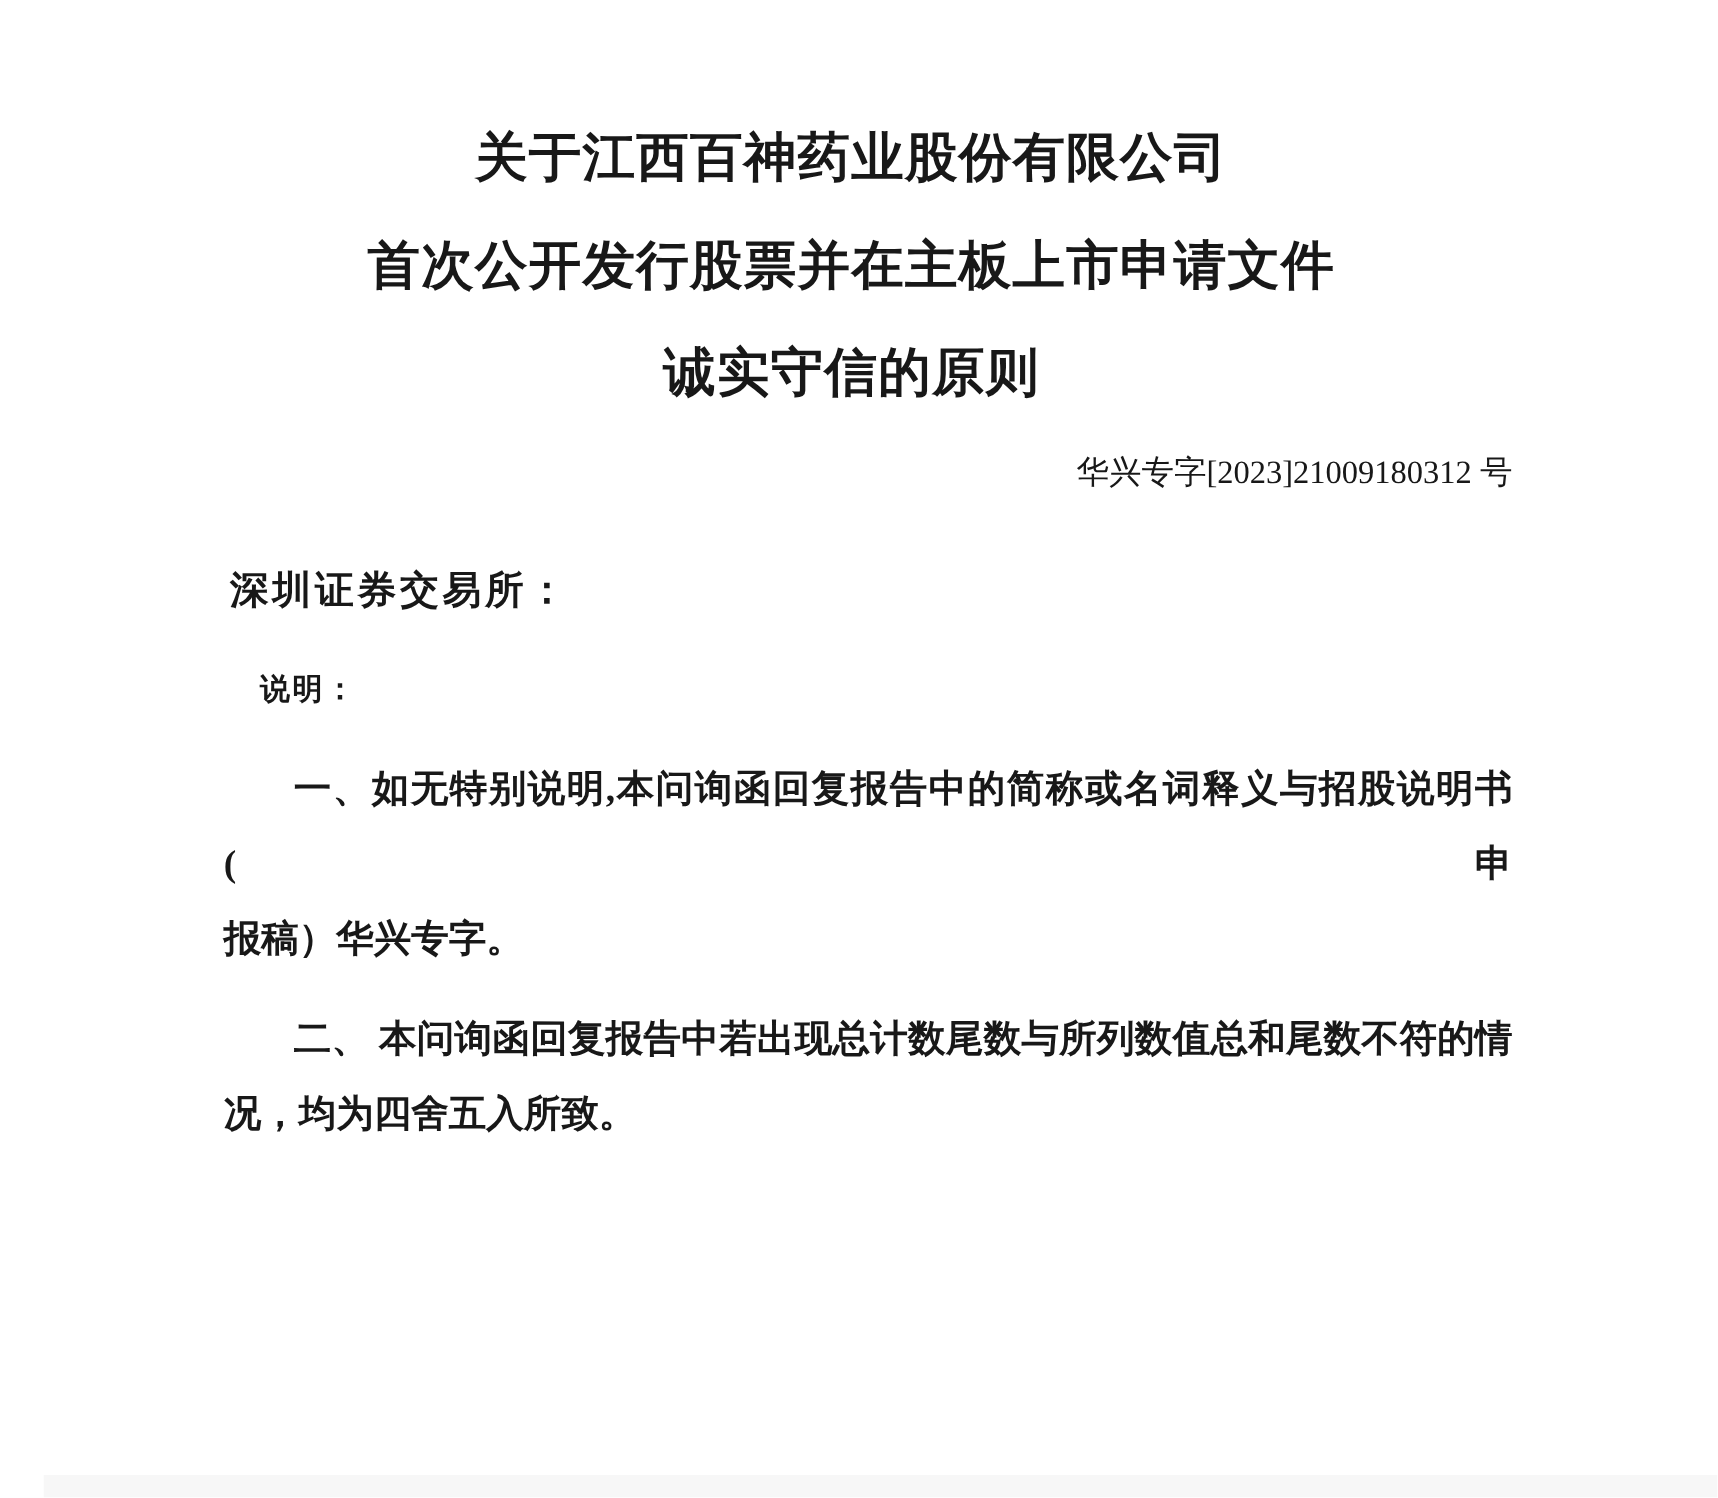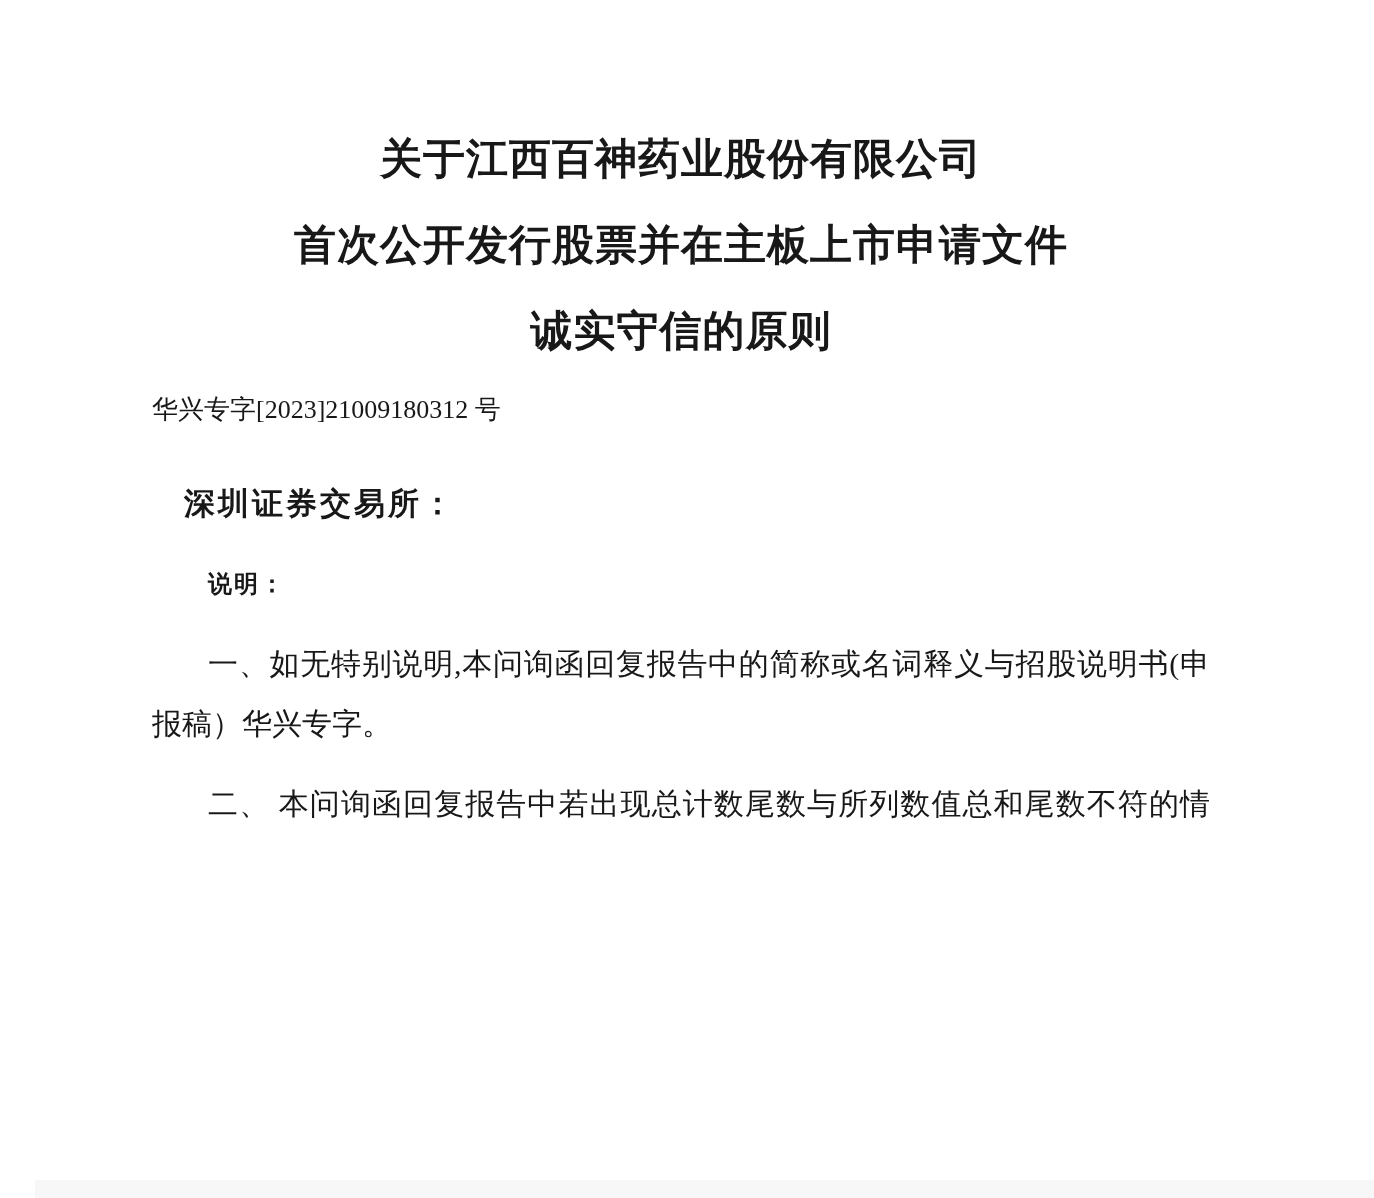--- a/index.html
+++ b/index.html
@@ -13,36 +13,36 @@
     position: relative;
     font-family: "Liberation Serif", "DejaVu Serif", serif;
     color: #181818;
   }
   .page-content {
     padding-left: 152px;
     padding-right: 164px;
   }
   
   .title-block {
-    padding-top: 116px;
+    padding-top: 84px;
   }
   .title-line {
     font-size: 42px;
     font-weight: 700;
     line-height: 86px;
     text-align: center;
     letter-spacing: 1px;
     white-space: nowrap;
   }
   
   .ref-number {
     margin-top: 16px;
     font-size: 26px;
     line-height: 40px;
-    text-align: left;
+    text-align: right;
     white-space: nowrap;
   }
   
   .salutation {
     margin-top: 44px;
     font-size: 31px;
     font-weight: 700;
     line-height: 60px;
     letter-spacing: 3px;
     white-space: nowrap;
@@ -64,21 +64,22 @@
   .notes-heading {
     margin-top: 20px;
     font-size: 24px;
     font-weight: 700;
     line-height: 60px;
     text-indent: 56px;
     letter-spacing: 2px;
   }
   .note {
     margin-top: 20px;
-    font-weight: 400;
+    font-weight: 700;
+    margin-left: 27px;
   }
   
   .footer-band {
     position: absolute;
     left: 35px;
     right: 0;
     top: 1180px;
     height: 18px;
     background: #f7f7f7;
   }
@@ -101,17 +102,18 @@
 
   <div class="notes-heading">说明：</div>
 
   <div class="para note">
     <div class="line first-indent">一、如无特别说明,本问询函回复报告中的简称或名词释义与招股说明书(申</div>
     <div class="line last">报稿）华兴专字。</div>
   </div>
 
   <div class="para note">
     <div class="line first-indent">二、 本问询函回复报告中若出现总计数尾数与所列数值总和尾数不符的情</div>
+    <div class="line last">况，均为四舍五入所致。</div>
   </div>
 
 </div>
 
 <div class="footer-band"></div>
 
 </body></html>

